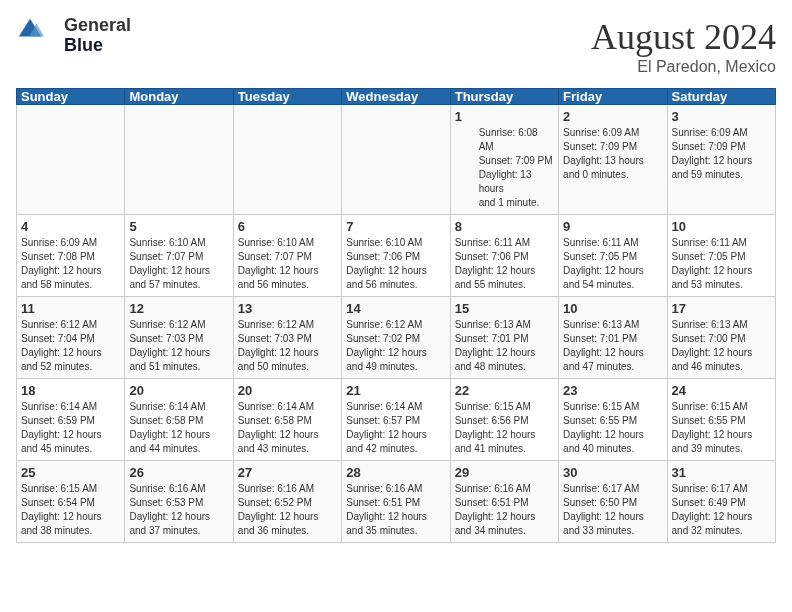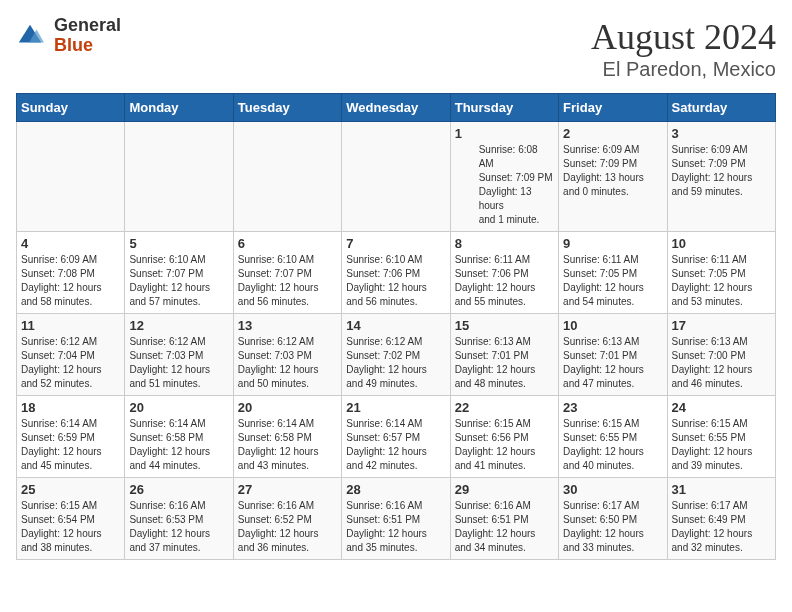--- a/index.html
+++ b/index.html
@@ -11,54 +11,54 @@
       padding: 16px;
     }
     .header {
       display: flex;
       justify-content: space-between;
       align-items: flex-start;
       margin-bottom: 12px;
     }
     .logo {
       display: flex;
-      align-items: center;
-      gap: 10px;
+      align-items: flex-start;
+      gap: 20px;
     }
     .logo-text {
       font-size: 18px;
       font-weight: bold;
       line-height: 1.1;
     }
     .logo-general { color: #333; }
-    .logo-blue { color: #c2410c; }
+    .logo-blue { color: #0f172a; }
     .logo-icon {
       width: 28px;
       height: 28px;
     }
     .title-block { text-align: right; }
     .month-title {
       font-size: 36px;
       color: #333;
       font-weight: normal;
       font-family: Liberation Serif, serif;
     }
     .subtitle {
-      font-size: 20px;
+      font-size: 16px;
       color: #555;
     }
     table {
       width: 100%;
       border-collapse: collapse;
       font-size: 11px;
     }
     thead tr th {
       background-color: #2266aa;
       color: #fff;
-      padding: 6px 4px;
+      padding: 0 4px;
       text-align: left;
       font-size: 13px;
       font-weight: bold;
       border: 1px solid #1a4f88;
     }
     tbody tr td {
       border: 1px solid #ccc;
       vertical-align: top;
       padding: 4px;
       height: 80px;

